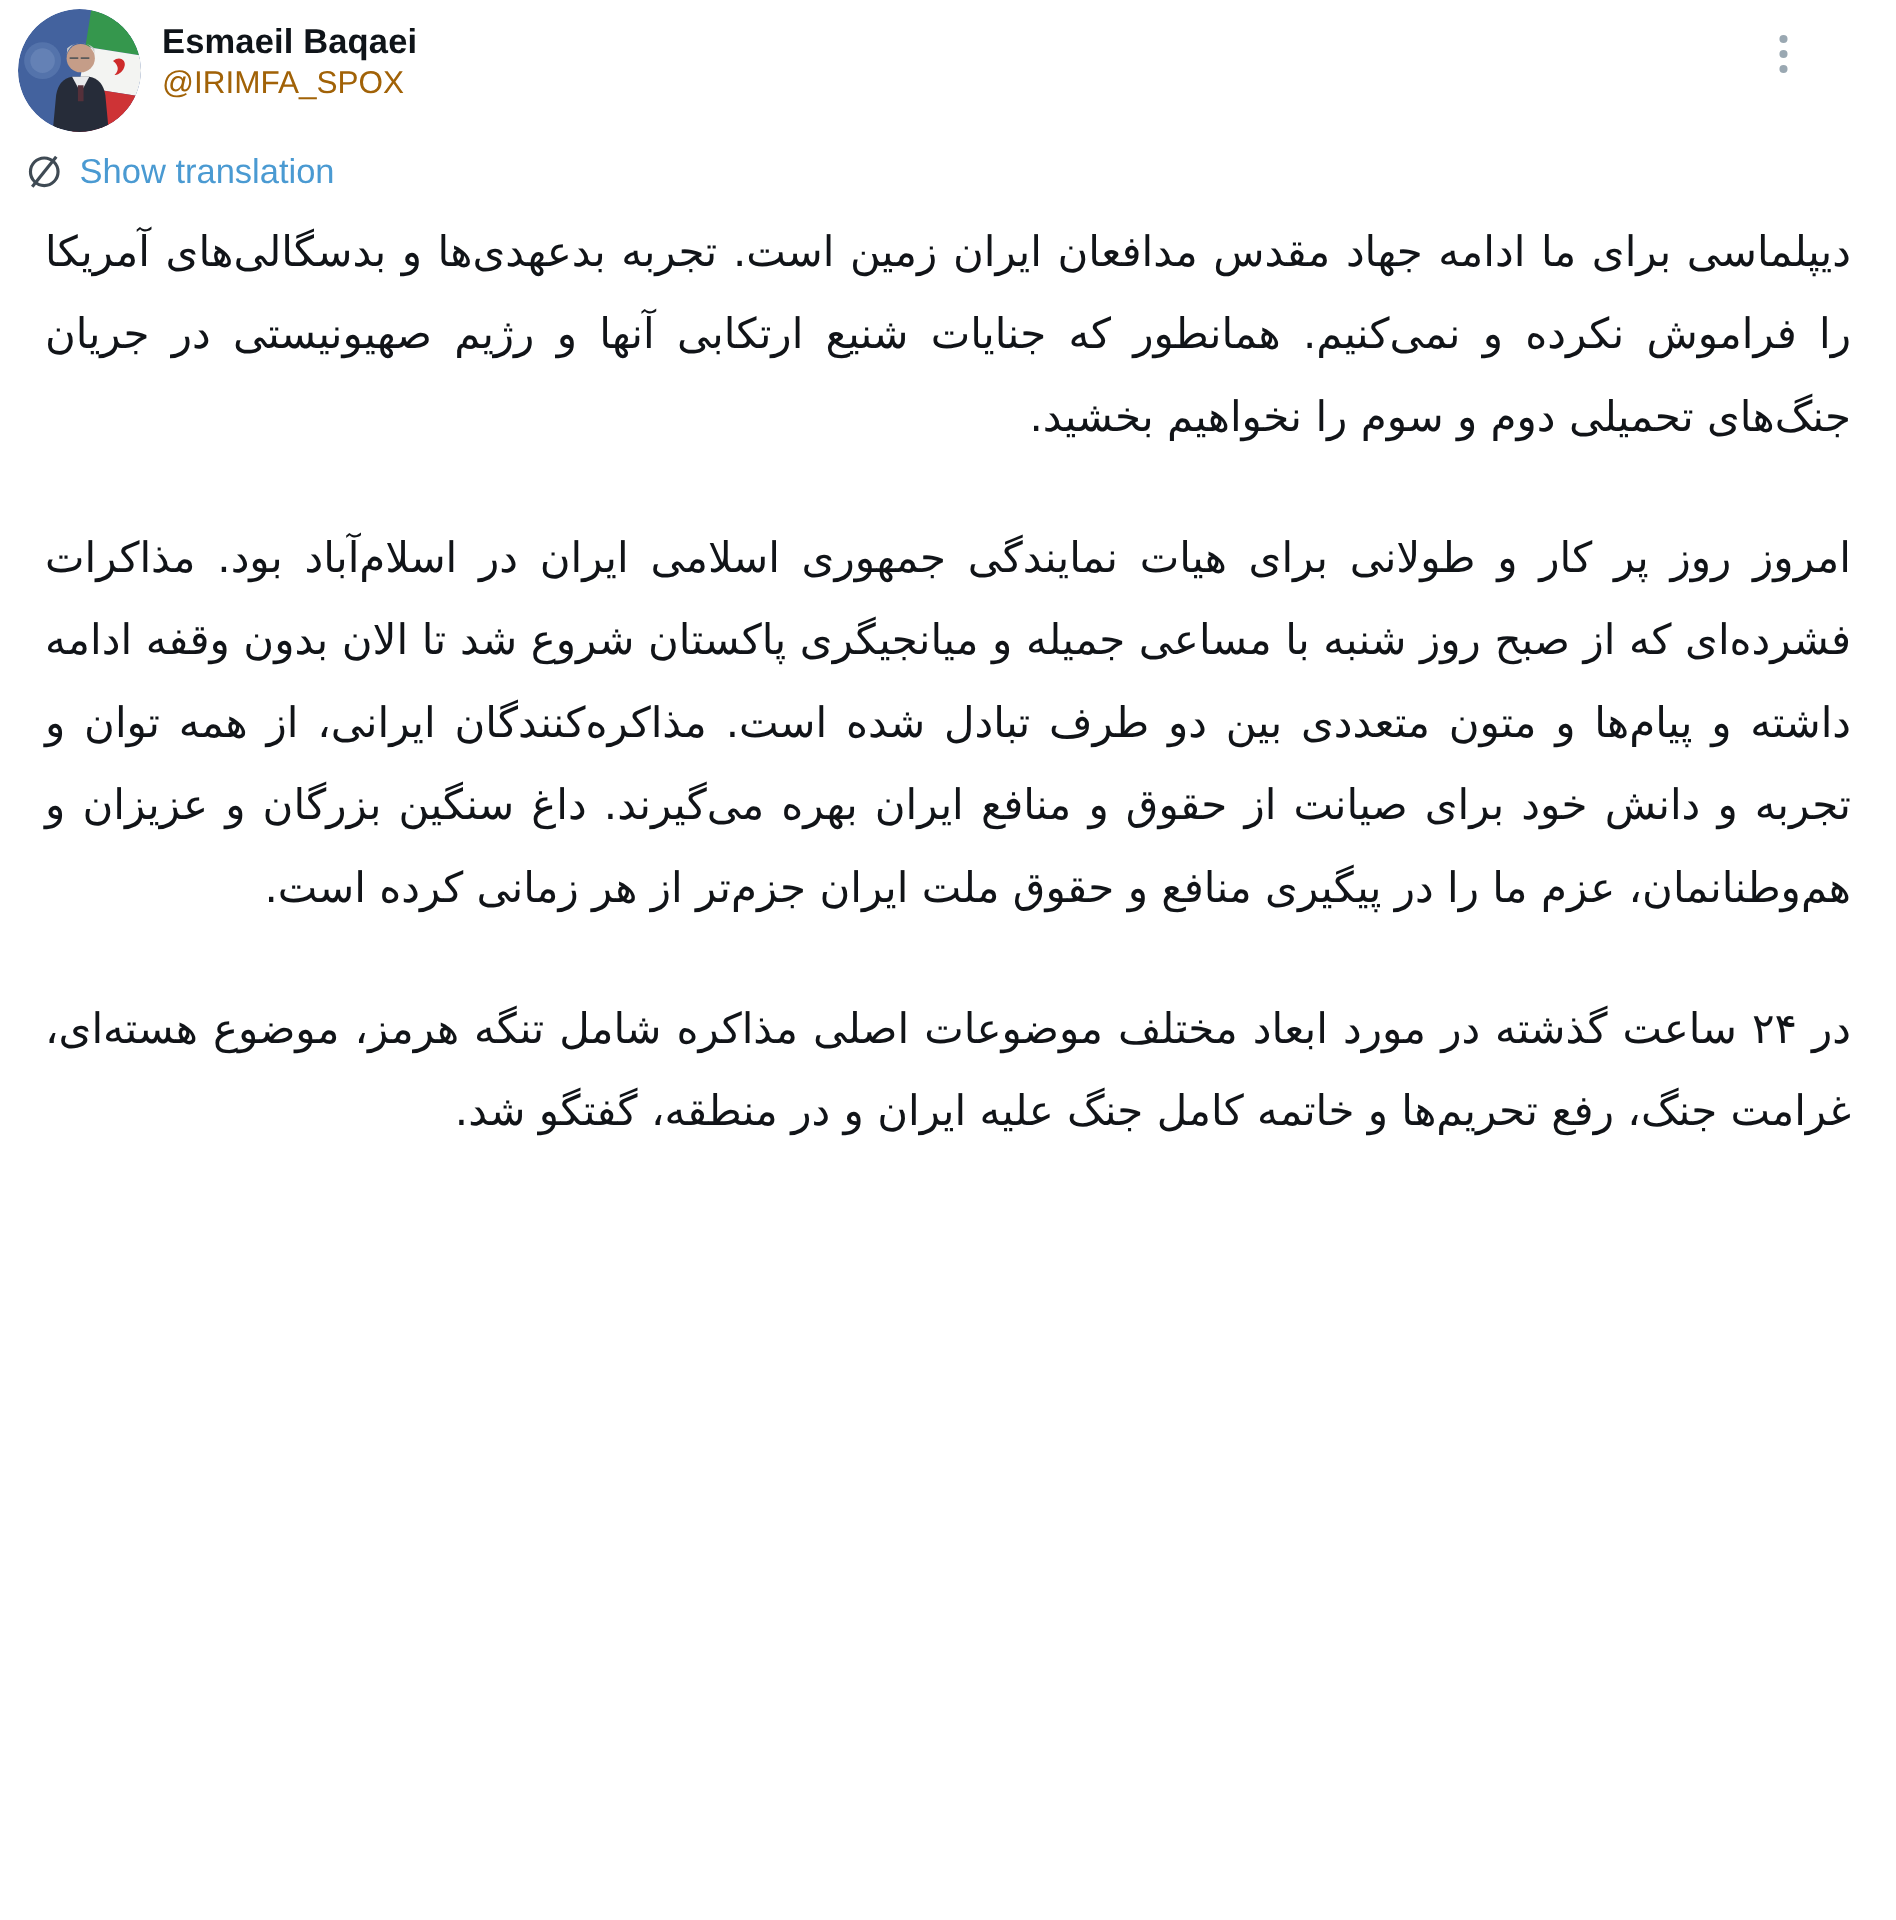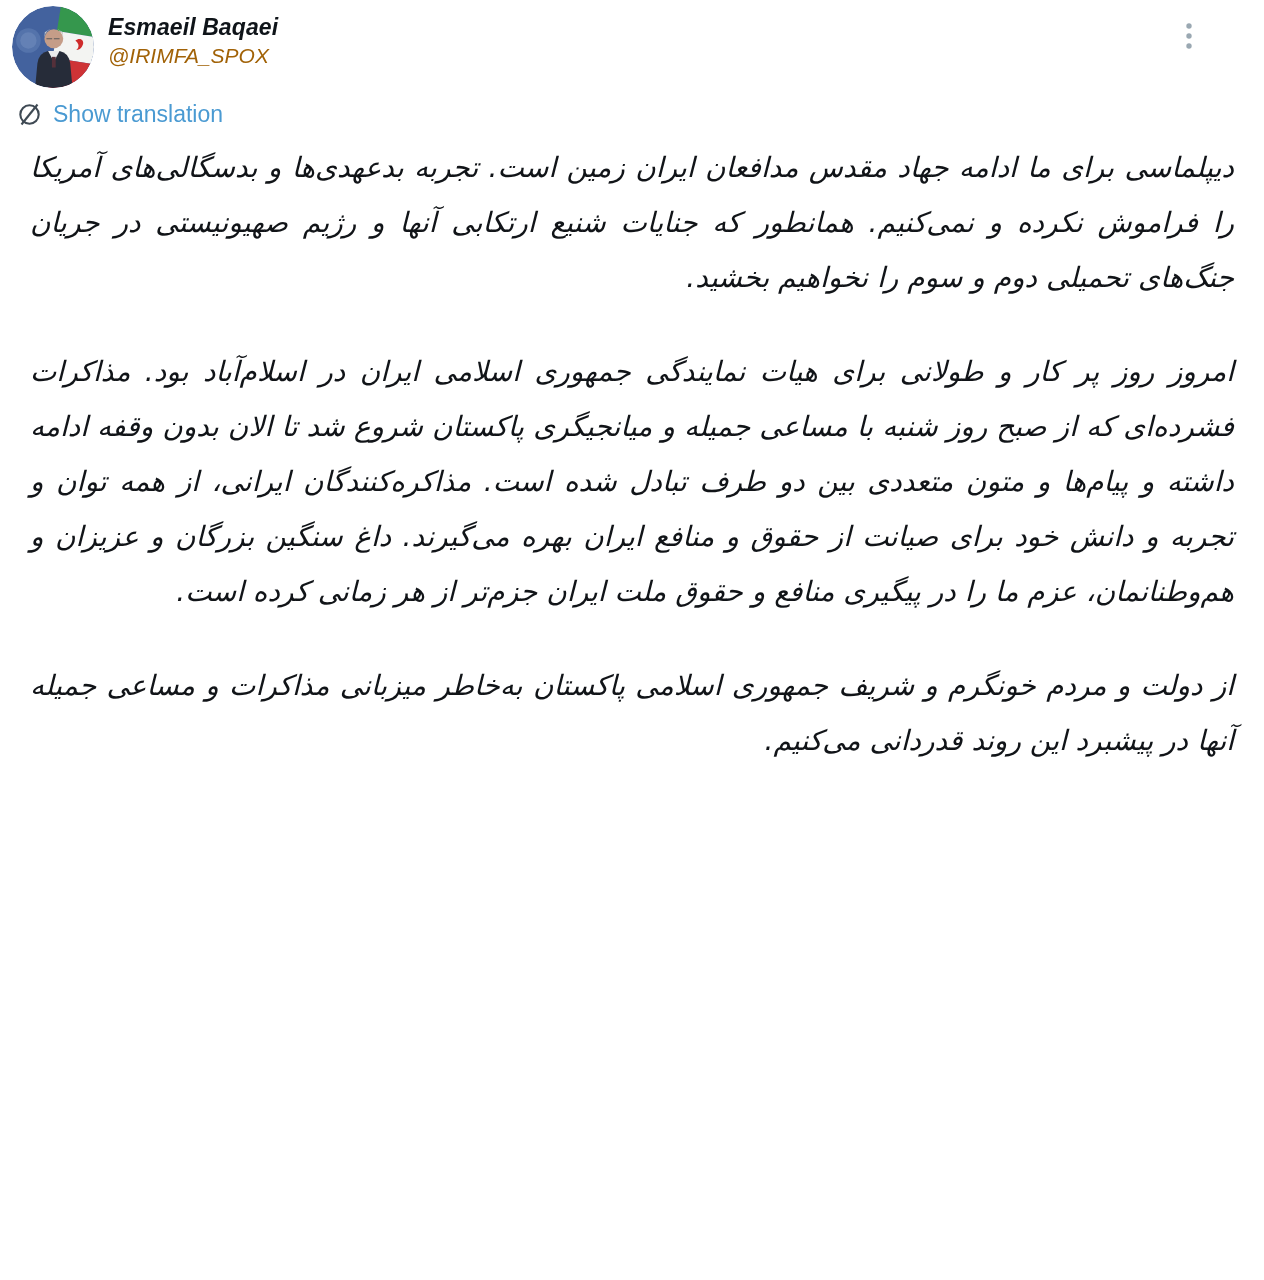--- a/index.html
+++ b/index.html
@@ -6,21 +6,20 @@
   body{
     width:1264px;height:1280px;position:relative;overflow:hidden;
     font-family:"Liberation Sans","DejaVu Sans",sans-serif;
     color:#0f1419;
   }
   
   .header{
     position:relative;
     padding:8px 16px 0 0;
     height:84px;
-    font-style:italic;
   }
   .avatar{
     position:absolute;left:12px;top:6px;
     width:82px;height:82px;border-radius:50%;overflow:hidden;
     display:block;cursor:pointer;
   }
   .avatar svg{display:block;width:100%;height:100%;}
   .id-block{
     position:absolute;left:108px;top:12px;
   }
@@ -49,21 +48,20 @@
   }
   
   .tweet-body{
     direction:rtl;
     padding:8px 30px 0 30px;
     font-family:"DejaVu Sans","Liberation Sans",sans-serif;
     font-size:28px;
     line-height:55px;
     color:#111418;
     text-align:justify;
-    font-style:italic;
   }
   .tweet-body p{
     margin:0 0 39px 0;
   }
   .tweet-body p:last-child{margin-bottom:0;}
 </style>
 </head>
 <body>
 
 <div class="header">
@@ -113,14 +111,14 @@
   <svg class="translate-icon" viewBox="0 0 27 27" aria-hidden="true">
     <circle cx="13.5" cy="13.5" r="9.2" fill="none" stroke="#3f4a54" stroke-width="2.1"></circle>
     <line x1="21.5" y1="3.5" x2="5.5" y2="23.5" stroke="#3f4a54" stroke-width="2.1"></line>
   </svg>
   <span class="translate-label">Show translation</span>
 </div>
 
 <div class="tweet-body" dir="rtl" lang="fa">
   <p>دیپلماسی برای ما ادامه جهاد مقدس مدافعان ایران زمین است. تجربه بدعهدی‌ها و بدسگالی‌های آمریکا را فراموش نکرده و نمی‌کنیم. همانطور که جنایات شنیع ارتکابی آنها و رژیم صهیونیستی در جریان جنگ‌های تحمیلی دوم و سوم را نخواهیم بخشید.</p>
   <p>امروز روز پر کار و طولانی برای هیات نمایندگی جمهوری اسلامی ایران در اسلام‌آباد بود. مذاکرات فشرده‌ای که از صبح روز شنبه با مساعی جمیله و میانجیگری پاکستان شروع شد تا الان بدون وقفه ادامه داشته و پیام‌ها و متون متعددی بین دو طرف تبادل شده است. مذاکره‌کنندگان ایرانی، از همه توان و تجربه و دانش خود برای صیانت از حقوق و منافع ایران بهره می‌گیرند. داغ سنگین بزرگان و عزیزان و هم‌وطنانمان، عزم ما را در پیگیری منافع و حقوق ملت ایران جزم‌تر از هر زمانی کرده است.</p>
-  <p>از دولت و مردم خونگرم و شریف جمهوری اسلامی پاکستان به‌خاطر میزبانی مذاکرات و مساعی جمیله آنها در پیشبرد این روند قدردانی می‌کنیم.</p>
+  <p>در ۲۴ ساعت گذشته در مورد ابعاد مختلف موضوعات اصلی مذاکره شامل تنگه هرمز، موضوع هسته‌ای، غرامت جنگ، رفع تحریم‌ها و خاتمه کامل جنگ علیه ایران و در منطقه، گفتگو شد.</p>
 </div>
 
 </body></html>

